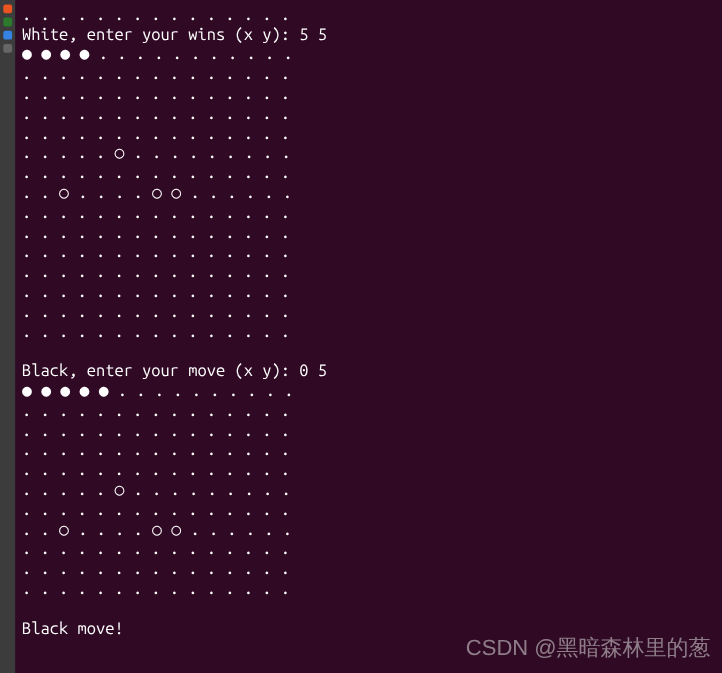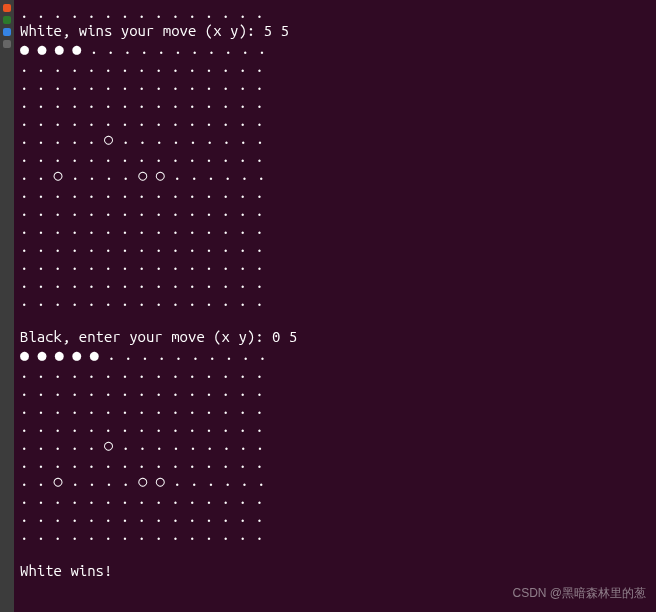--- a/index.html
+++ b/index.html
@@ -43,37 +43,37 @@
     padding: 4px 6px;
     box-sizing: border-box;
     white-space: pre;
   }
   .watermark {
     position: absolute;
     right: 10px;
     bottom: 10px;
     color: rgba(220,220,220,0.55);
     font-family: sans-serif;
-    font-size: 12px;
+    font-size: 20px;
     pointer-events: none;
   }
 </style>
 </head>
 <body>
 
 <div class="desktop">
   <div class="launcher">
     <div class="launcher-dot" style="background:#e95420"></div>
     <div class="launcher-dot" style="background:#2c7a2c"></div>
     <div class="launcher-dot" style="background:#3584e4"></div>
     <div class="launcher-dot" style="background:#666666"></div>
   </div>
 
   <div class="terminal"><span>. . . . . . . . . . . . . . .</span>
-<span>White, wins your move (x y): </span><span>5 5</span>
+<span>White, enter your wins (x y): </span><span>5 5</span>
 <span>● ● ● ● . . . . . . . . . . .
 . . . . . . . . . . . . . . .
 . . . . . . . . . . . . . . .
 . . . . . . . . . . . . . . .
 . . . . . . . . . . . . . . .
 . . . . . ○ . . . . . . . . .
 . . . . . . . . . . . . . . .
 . . ○ . . . . ○ ○ . . . . . .
 . . . . . . . . . . . . . . .
 . . . . . . . . . . . . . . .
@@ -89,16 +89,16 @@
 . . . . . . . . . . . . . . .
 . . . . . . . . . . . . . . .
 . . . . . . . . . . . . . . .
 . . . . . ○ . . . . . . . . .
 . . . . . . . . . . . . . . .
 . . ○ . . . . ○ ○ . . . . . .
 . . . . . . . . . . . . . . .
 . . . . . . . . . . . . . . .
 . . . . . . . . . . . . . . .</span>
 
-<span>White wins!</span></div>
+<span>Black move!</span></div>
 
   <div class="watermark">CSDN @黑暗森林里的葱</div>
 </div>
 
 </body></html>

